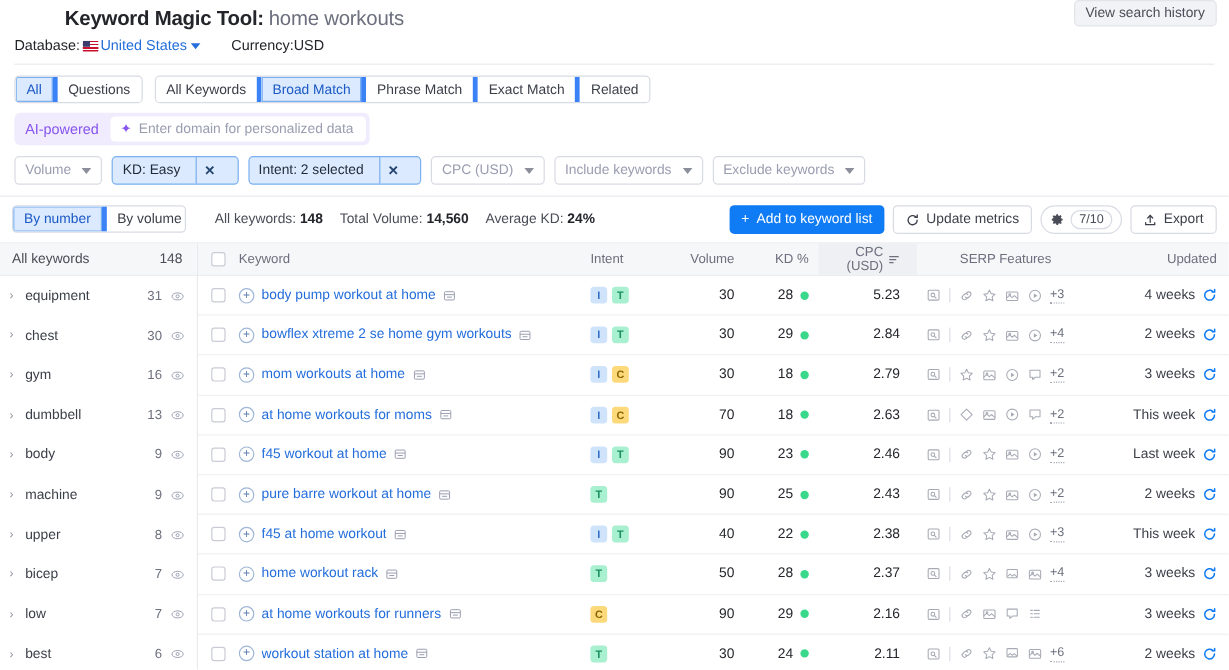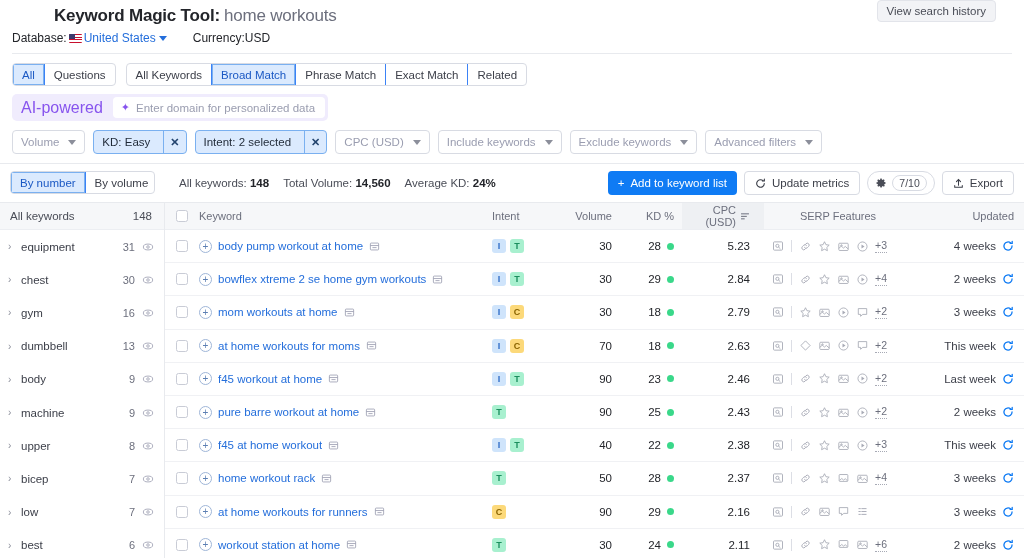--- a/index.html
+++ b/index.html
@@ -20,49 +20,49 @@
   .meta-grp { display:flex; align-items:center; gap:0; }
   .db-link { color: #246edb; text-decoration: none; }
   .flag { display:inline-block; width:13px; height:9px; position:relative; border-radius:1px; overflow:hidden;
           background: repeating-linear-gradient(to bottom, #c8102e 0 1.3px, #fff 1.3px 2.6px); vertical-align: middle; margin: 0 2px 0 2px;}
   .flag::after { content:""; position:absolute; left:0; top:0; width:6px; height:5px; background:#3c3b6e; }
   .caret { display:inline-block; width:0;height:0;border-left:4px solid transparent;border-right:4px solid transparent;border-top:5px solid #445; margin-left:3px; }
   .caret.blue { border-top-color:#246edb; }
   .caret.gray { border-top-color:#8c8f9b; }
 
   .view-history {
-    position: absolute; right: 28px; top: 0px;
+    position: absolute; right: 10px; top: 0px;
     font-size: 11.5px; color: #4a4d57; background: #f2f3f6;
     border: 1px solid #e2e4ea; border-radius: 4px; padding: 4px 9px; cursor: pointer;
   }
 
   .hdr-rule { border-top: 1px solid #e8eaee; margin-top: 8px; }
 
   
   .tabs-row { display:flex; align-items:center; gap: 10px; padding: 9px 12px 0 12px; }
   .seg { display:flex; border:1px solid #d8dbe3; border-radius:4px; overflow:hidden; background:#fff; height:23px; }
-  .seg .sitem { font-size:11.5px; color:#3b3e48; padding: 0 9px; display:flex; align-items:center; cursor:pointer; border-right:1px solid #3b82f6; white-space:nowrap; }
+  .seg .sitem { font-size:11.5px; color:#3b3e48; padding: 0 9px; display:flex; align-items:center; cursor:pointer; border-right:4px solid #3b82f6; white-space:nowrap; }
   .seg .sitem:last-child { border-right:none; }
   .seg .sitem.active { background:#dbeafe; color:#1b59c4; font-weight:400;
      box-shadow: inset 0 0 0 1px #7ab0f0; }
   .lang-chip { display:flex; align-items:center; gap:6px; border:1px solid #d8dbe3; border-radius:4px; height:23px; padding: 0 8px; font-size:11.5px; color:#8c8f9b; background:#fff; cursor:pointer; }
   .beta { background:#ff642d; color:#fff; font-size:8.5px; font-weight:700; border-radius:8px; padding:1.5px 5px; letter-spacing:.2px; }
 
   
   .ai-row { padding: 8px 12px 0 12px; }
   .ai-wrap { display:inline-flex; align-items:center; background:#f0ecfd; border-radius:5px; padding:3px; gap:4px; }
-  .ai-tag { font-size:16px; color:#8754ee; font-weight:500; padding: 0 6px; white-space:nowrap; }
+  .ai-tag { font-size:12px; color:#8754ee; font-weight:500; padding: 0 6px; white-space:nowrap; }
   .ai-input { display:flex; align-items:center; gap:6px; background:#fff; border-radius:4px; padding:4px 10px 4px 8px; min-width:190px; }
   .ai-input .ph { font-size:11.5px; color:#9a9db0; }
   .spark { color:#8754ee; font-size:11px; }
 
   
   .filters { display:flex; align-items:center; gap:8px; padding: 9px 12px 9px 12px; }
   .fchip { display:flex; align-items:center; height:24px; border:1px solid #d8dbe3; border-radius:4px; background:#fff; font-size:11.5px; color:#9a9db0; padding: 0 8px; gap:6px; cursor:pointer; white-space:nowrap; }
-  .fchip.on { border-color:#7ab0f0; background:#dbeafe; color:#1f2937; padding-right:0;justify-content:flex-end; }
+  .fchip.on { border-color:#7ab0f0; background:#dbeafe; color:#1f2937; padding-right:12px;justify-content:flex-end; }
   .fchip.on .lbl { padding-right:7px; }
   .fchip .xbtn { border-left:1px solid #7ab0f0; padding: 0 6px; height:100%; display:flex; align-items:center; font-size:11px; color:#24456f; font-weight:700; }
 
   
   .toolbar { display:flex; border-top:1px solid #e8eaee; }
   .tb-left { width:165px; flex:0 0 165px; padding: 7px 10px; display:flex; }
   .tb-right { flex:1; padding: 7px 10px 7px 14px; display:flex; align-items:center; gap:10px; }
   .stats { font-size:11.5px; color:#4a4d57; display:flex; gap:14px; }
   .stats b { color:#23252a; font-weight:700; }
   .tb-actions { margin-left:auto; display:flex; align-items:center; gap:7px; }
@@ -177,24 +177,20 @@
     <div class="fchip">
       <span class="lbl">CPC (USD)</span>
       <i class="caret gray"></i>
     </div>
     <div class="fchip">
       <span class="lbl">Include keywords</span>
       <i class="caret gray"></i>
     </div>
     <div class="fchip">
       <span class="lbl">Exclude keywords</span>
-      <i class="caret gray"></i>
-    </div>
-    <div class="fchip">
-      <span class="lbl">Advanced filters</span>
       <i class="caret gray"></i>
     </div>
   </div>
 
   <div class="toolbar">
     <div class="tb-left">
       <div class="seg">
         <div class="sitem active">By number</div>
         <div class="sitem">By volume</div>
       </div>

